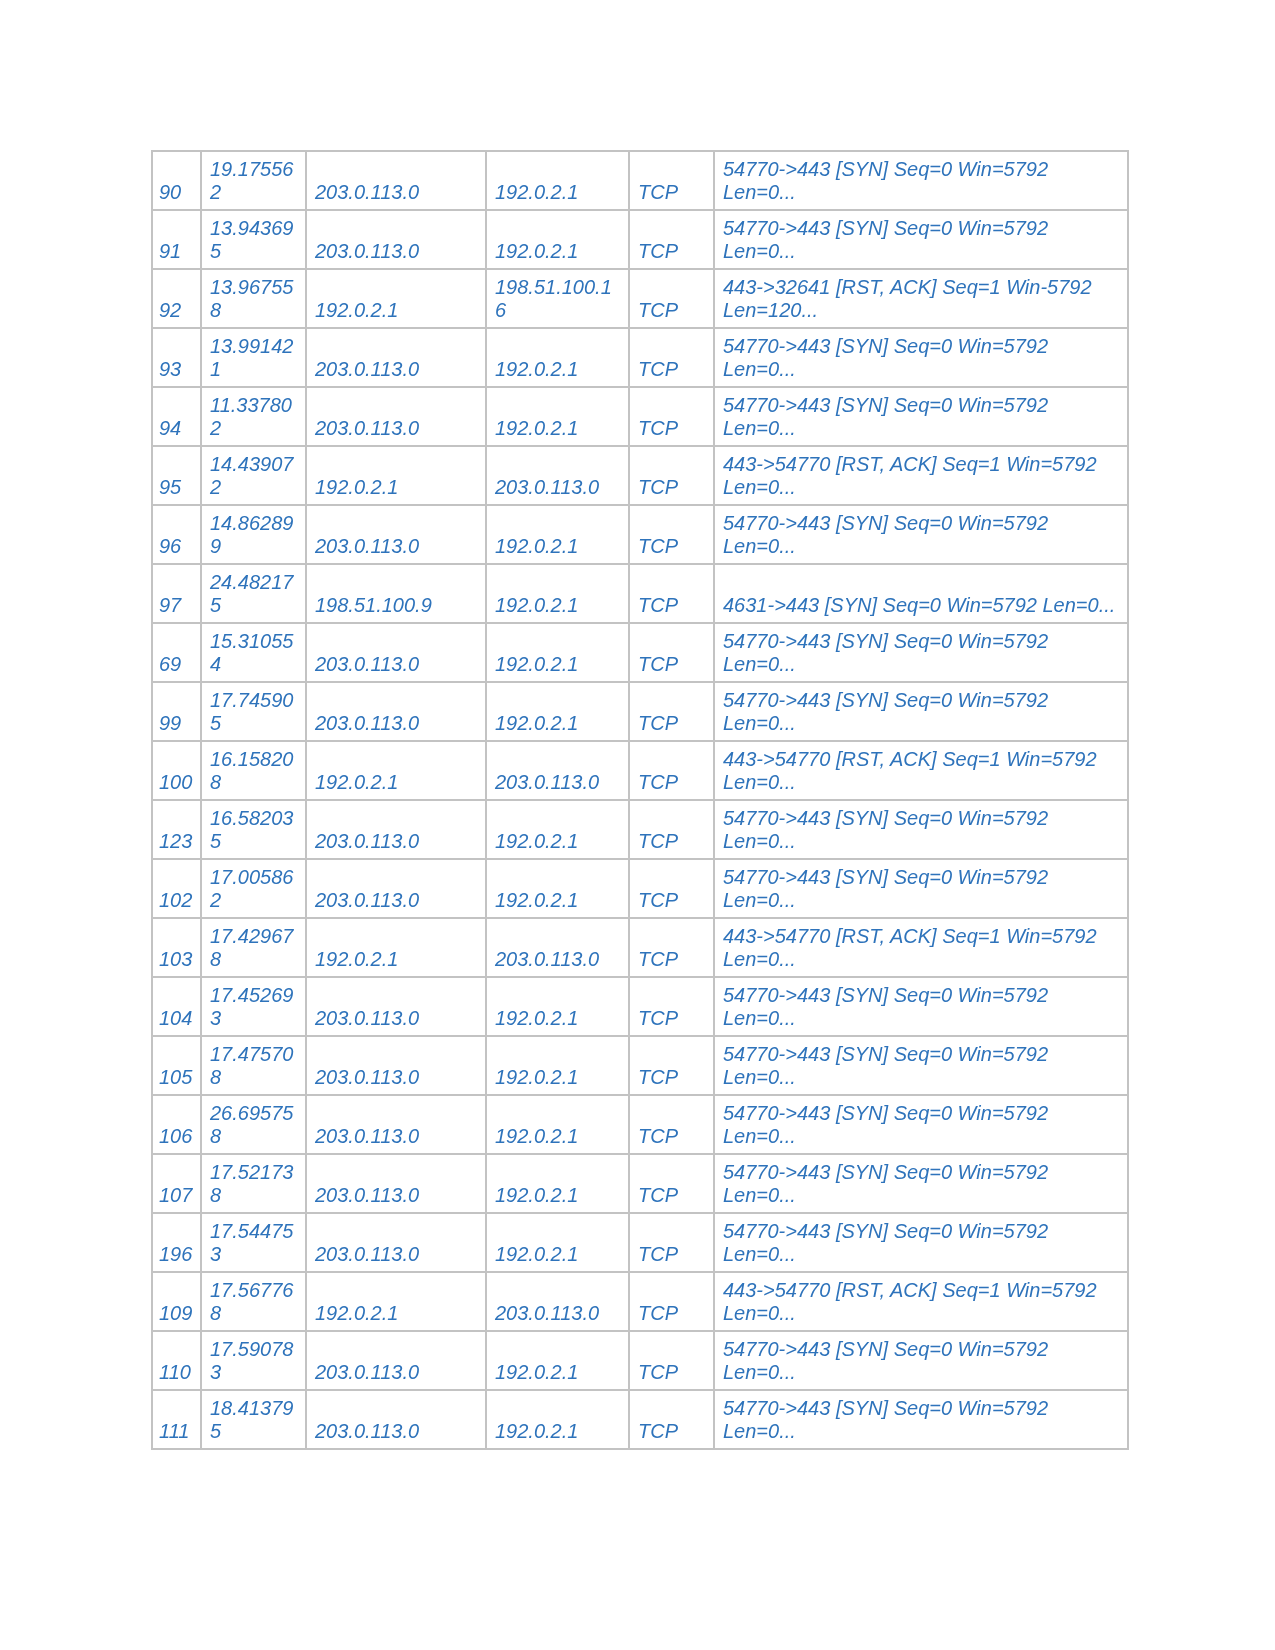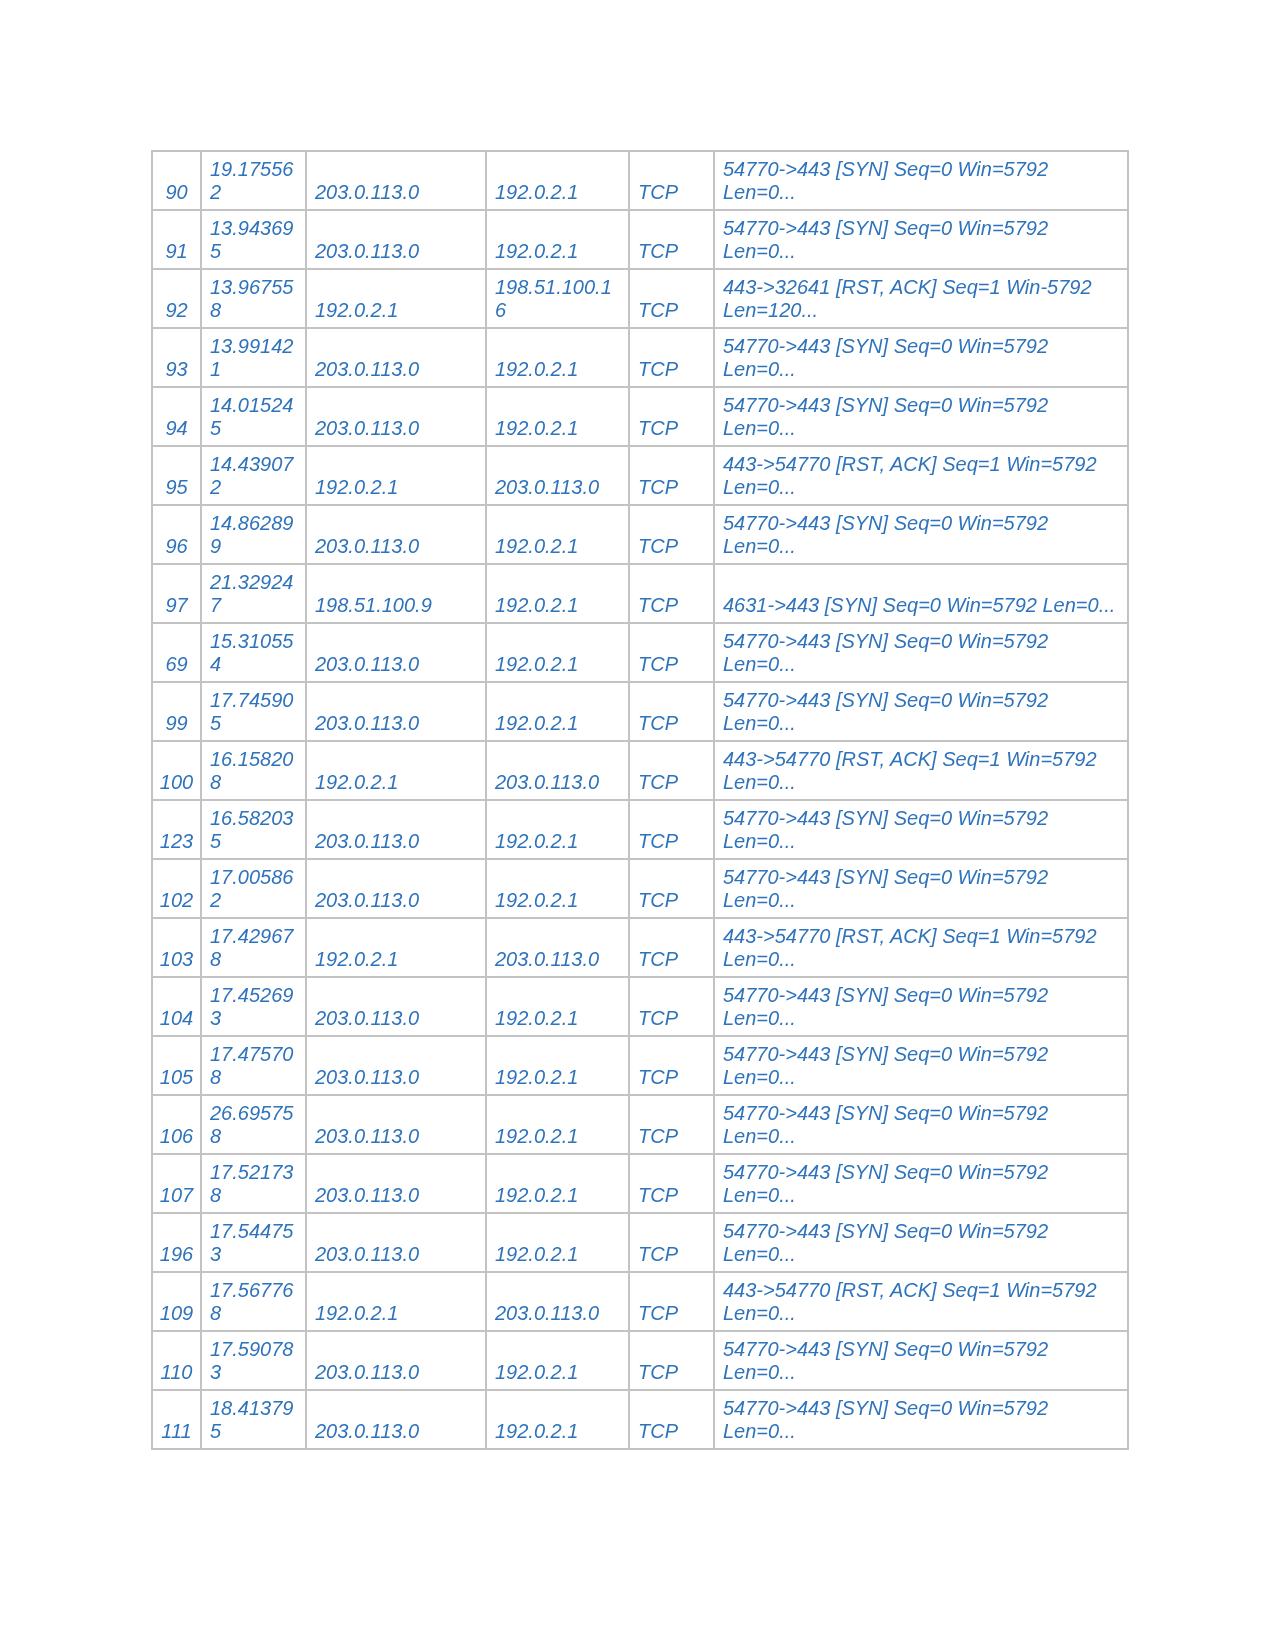--- a/index.html
+++ b/index.html
@@ -30,21 +30,20 @@
     font-size: 20px;
     line-height: 23px;
     font-style: italic;
     color: var(--text-color, #2e73bb);
     overflow-wrap: break-word;
     word-wrap: break-word;
   }
   table.packet-table td.col-no {
     padding-left: 6px;
     padding-right: 6px;
-    text-align: center;
   }
   table.packet-table tr {
     height: 59px;
   }
 </style>
 </head>
 <body style="--text-color: #2e73bb; --border-color: #c3c3c3;">
 
 <div class="page">
   <table class="packet-table">
@@ -84,21 +83,21 @@
         <tr>
     <td class="col-no">93</td>
     <td class="col-time">13.991421</td>
     <td class="col-source">203.0.113.0</td>
     <td class="col-destination">192.0.2.1</td>
     <td class="col-protocol">TCP</td>
     <td class="col-info">54770-&gt;443 [SYN] Seq=0 Win=5792 Len=0...</td>
   </tr>
         <tr>
     <td class="col-no">94</td>
-    <td class="col-time">14.015245</td>
+    <td class="col-time">11.337802</td>
     <td class="col-source">203.0.113.0</td>
     <td class="col-destination">192.0.2.1</td>
     <td class="col-protocol">TCP</td>
     <td class="col-info">54770-&gt;443 [SYN] Seq=0 Win=5792 Len=0...</td>
   </tr>
         <tr>
     <td class="col-no">95</td>
     <td class="col-time">14.439072</td>
     <td class="col-source">192.0.2.1</td>
     <td class="col-destination">203.0.113.0</td>
@@ -108,21 +107,21 @@
         <tr>
     <td class="col-no">96</td>
     <td class="col-time">14.862899</td>
     <td class="col-source">203.0.113.0</td>
     <td class="col-destination">192.0.2.1</td>
     <td class="col-protocol">TCP</td>
     <td class="col-info">54770-&gt;443 [SYN] Seq=0 Win=5792 Len=0...</td>
   </tr>
         <tr>
     <td class="col-no">97</td>
-    <td class="col-time">21.329247</td>
+    <td class="col-time">24.482175</td>
     <td class="col-source">198.51.100.9</td>
     <td class="col-destination">192.0.2.1</td>
     <td class="col-protocol">TCP</td>
     <td class="col-info">4631-&gt;443 [SYN] Seq=0 Win=5792 Len=0...</td>
   </tr>
         <tr>
     <td class="col-no">69</td>
     <td class="col-time">15.310554</td>
     <td class="col-source">203.0.113.0</td>
     <td class="col-destination">192.0.2.1</td>

